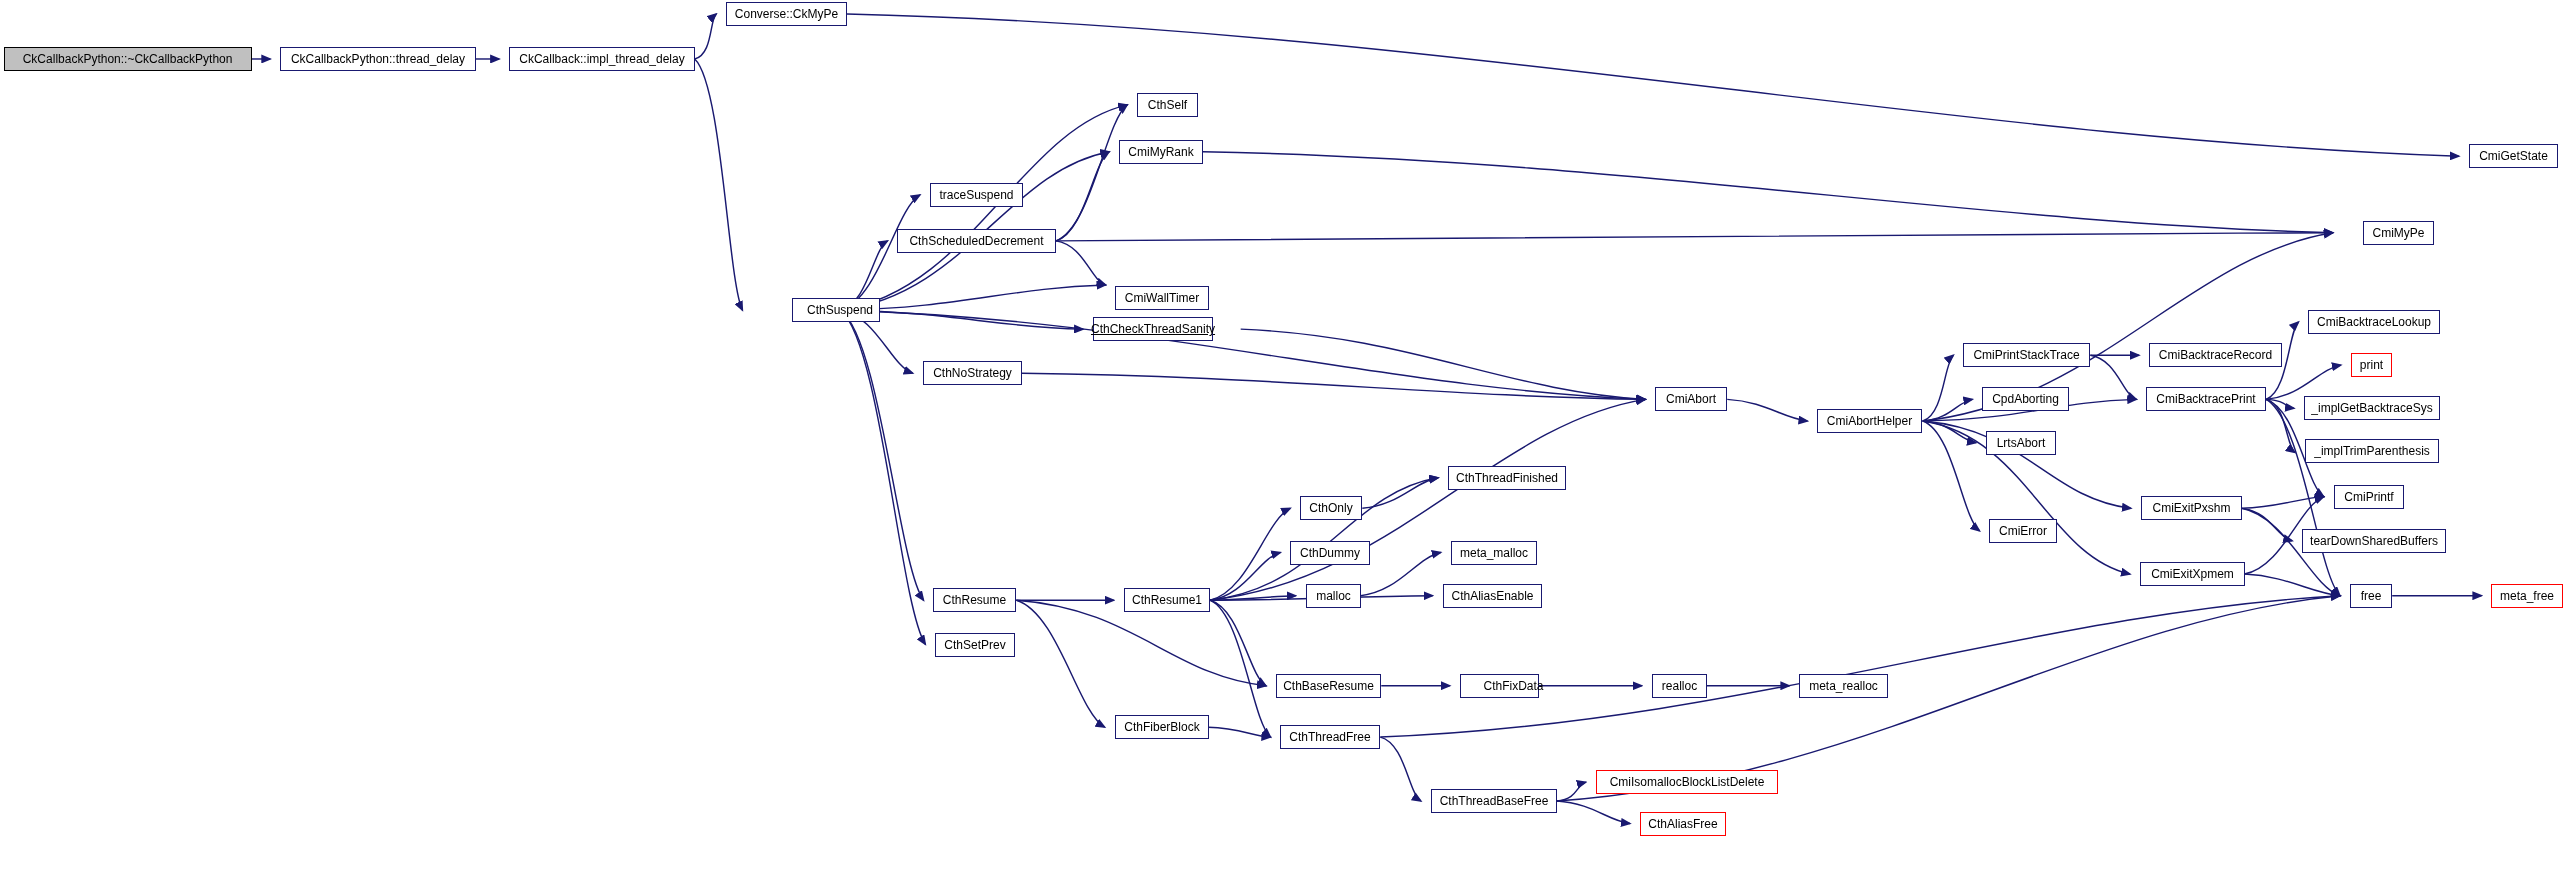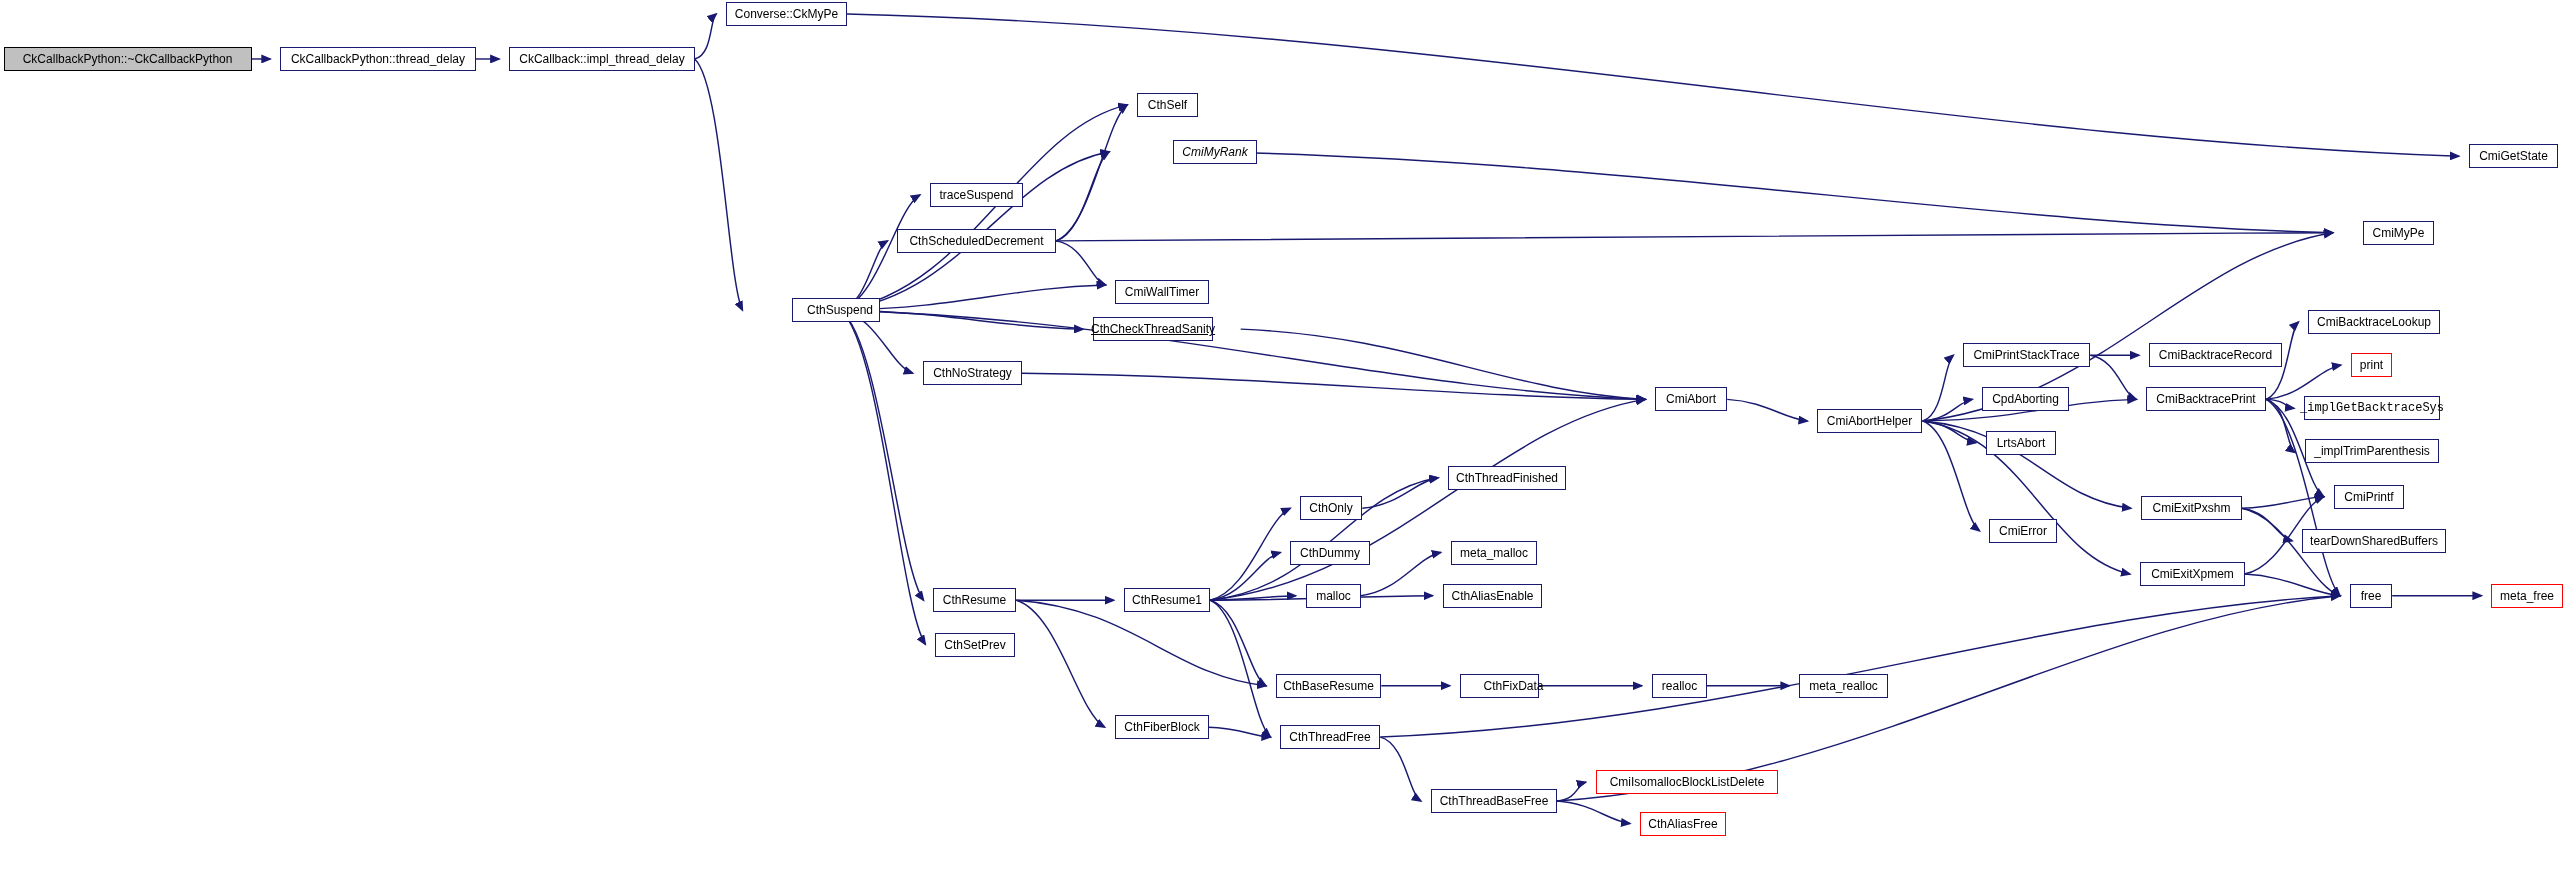--- a/index.html
+++ b/index.html
@@ -106,30 +106,30 @@
       </div>
       <div class="node" style="left: 726px; top: 1.8px; width: 121px; height: 24px;">
         <span>Converse::CkMyPe</span>
       </div>
       <div class="node" style="left: 792px; top: 298px; width: 88px; height: 24px; padding-left: 8px;">
         <span>CthSuspend</span>
       </div>
       <div class="node" style="left: 1137px; top: 93px; width: 61px; height: 24px;">
         <span>CthSelf</span>
       </div>
-      <div class="node" style="left: 1173px; top: 140px; width: 84px; height: 24px; font-style: italic;">
+      <div class="node" style="left: 1119px; top: 140px; width: 84px; height: 24px;">
         <span>CmiMyRank</span>
       </div>
       <div class="node" style="left: 930px; top: 183px; width: 93px; height: 24px;">
         <span>traceSuspend</span>
       </div>
       <div class="node" style="left: 897px; top: 229px; width: 159px; height: 24px;">
         <span>CthScheduledDecrement</span>
       </div>
-      <div class="node" style="left: 1115px; top: 280px; width: 94px; height: 24px; align-items: center;">
+      <div class="node" style="left: 1115px; top: 286px; width: 94px; height: 24px; align-items: center;">
         <span>CmiWallTimer</span>
       </div>
       <div class="node" style="left: 1093px; top: 317px; width: 120px; height: 24px; text-decoration: underline;">
         <span>CthCheckThreadSanity</span>
       </div>
       <div class="node" style="left: 923px; top: 361px; width: 99px; height: 24px;">
         <span>CthNoStrategy</span>
       </div>
       <div class="node" style="left: 1655px; top: 387px; width: 72px; height: 24px;">
         <span>CmiAbort</span>
@@ -154,21 +154,21 @@
       </div>
       <div class="node" style="left: 2146px; top: 387px; width: 120px; height: 24px;">
         <span>CmiBacktracePrint</span>
       </div>
       <div class="node" style="left: 2308px; top: 310px; width: 132px; height: 24px;">
         <span>CmiBacktraceLookup</span>
       </div>
       <div class="node redborder" style="left: 2351px; top: 353px; width: 41px; height: 24px;">
         <span>print</span>
       </div>
-      <div class="node" style="left: 2304px; top: 396px; width: 136px; height: 24px; font-family: Liberation Mono, monospace;">
+      <div class="node" style="left: 2304px; top: 396px; width: 136px; height: 24px;">
         <span>_implGetBacktraceSys</span>
       </div>
       <div class="node" style="left: 2305px; top: 428px; width: 134px; height: 24px; margin-top: 11px;">
         <span>_implTrimParenthesis</span>
       </div>
       <div class="node" style="left: 2334px; top: 485px; width: 70px; height: 24px;">
         <span>CmiPrintf</span>
       </div>
       <div class="node" style="left: 2302px; top: 529px; width: 144px; height: 24px;">
         <span>tearDownSharedBuffers</span>

